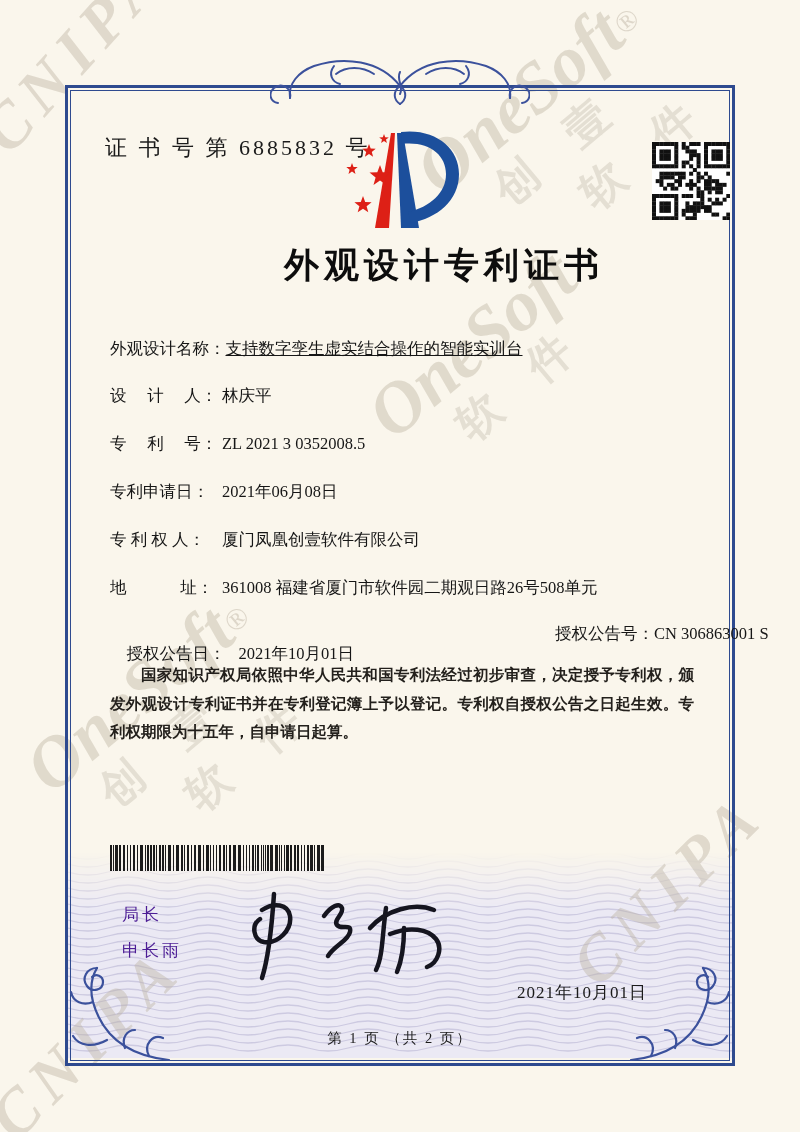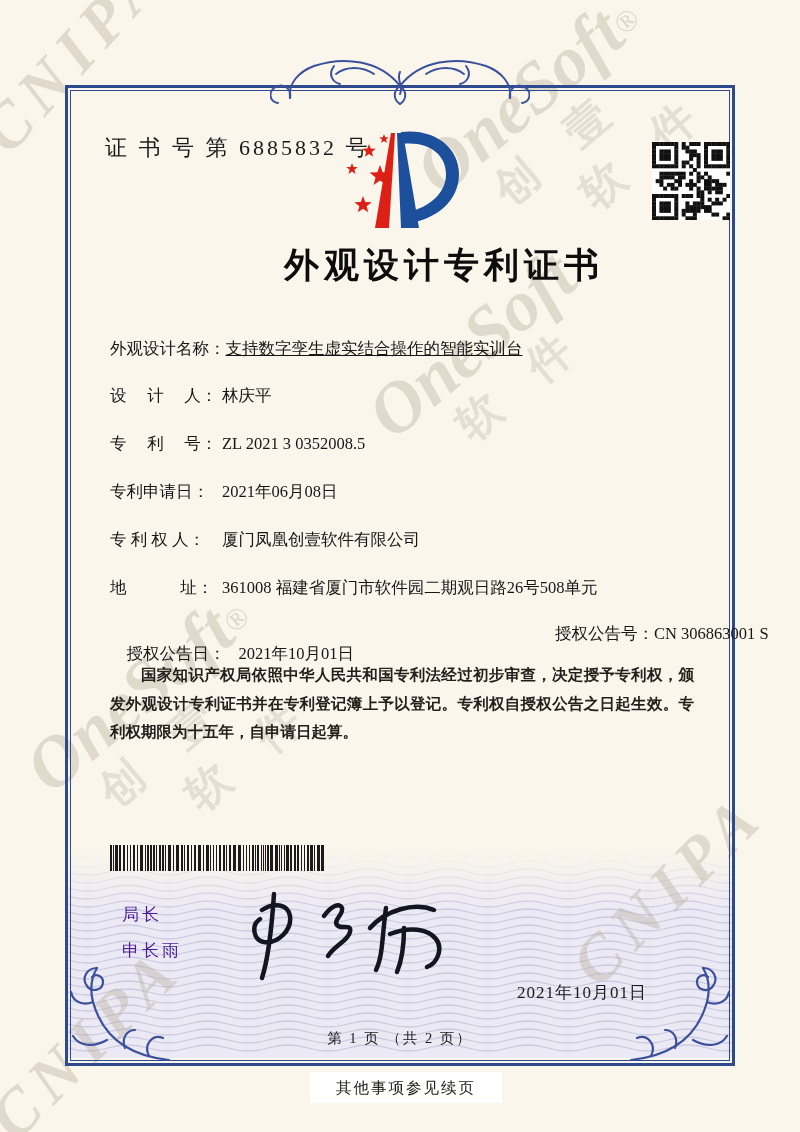--- a/index.html
+++ b/index.html
@@ -497,15 +497,14 @@
       <path d="M92,30 c7,-10 16,-14 18,-8 c2,6 -9,12 -5,17 c4,5 15,-2 13,7 c-2,9 -15,13 -22,24"></path>
       <path d="M138,42 c16,-18 44,-26 64,-18"></path>
       <path d="M154,22 c-4,28 -3,48 -10,62"></path>
       <path d="M158,48 c20,-8 38,-5 46,5 c7,9 2,24 -9,28"></path>
       <path d="M172,42 c0,18 -2,32 -7,44"></path>
     </g>
   </svg>
 
   <div id="issue-date" class="txt">2021年10月01日</div>
   <div id="page-info" class="txt">第 1 页 （共 2 页）</div>
-  <div id="footer-note">其他事项参见续页</div>
 
 </div>
 
 </body></html>

